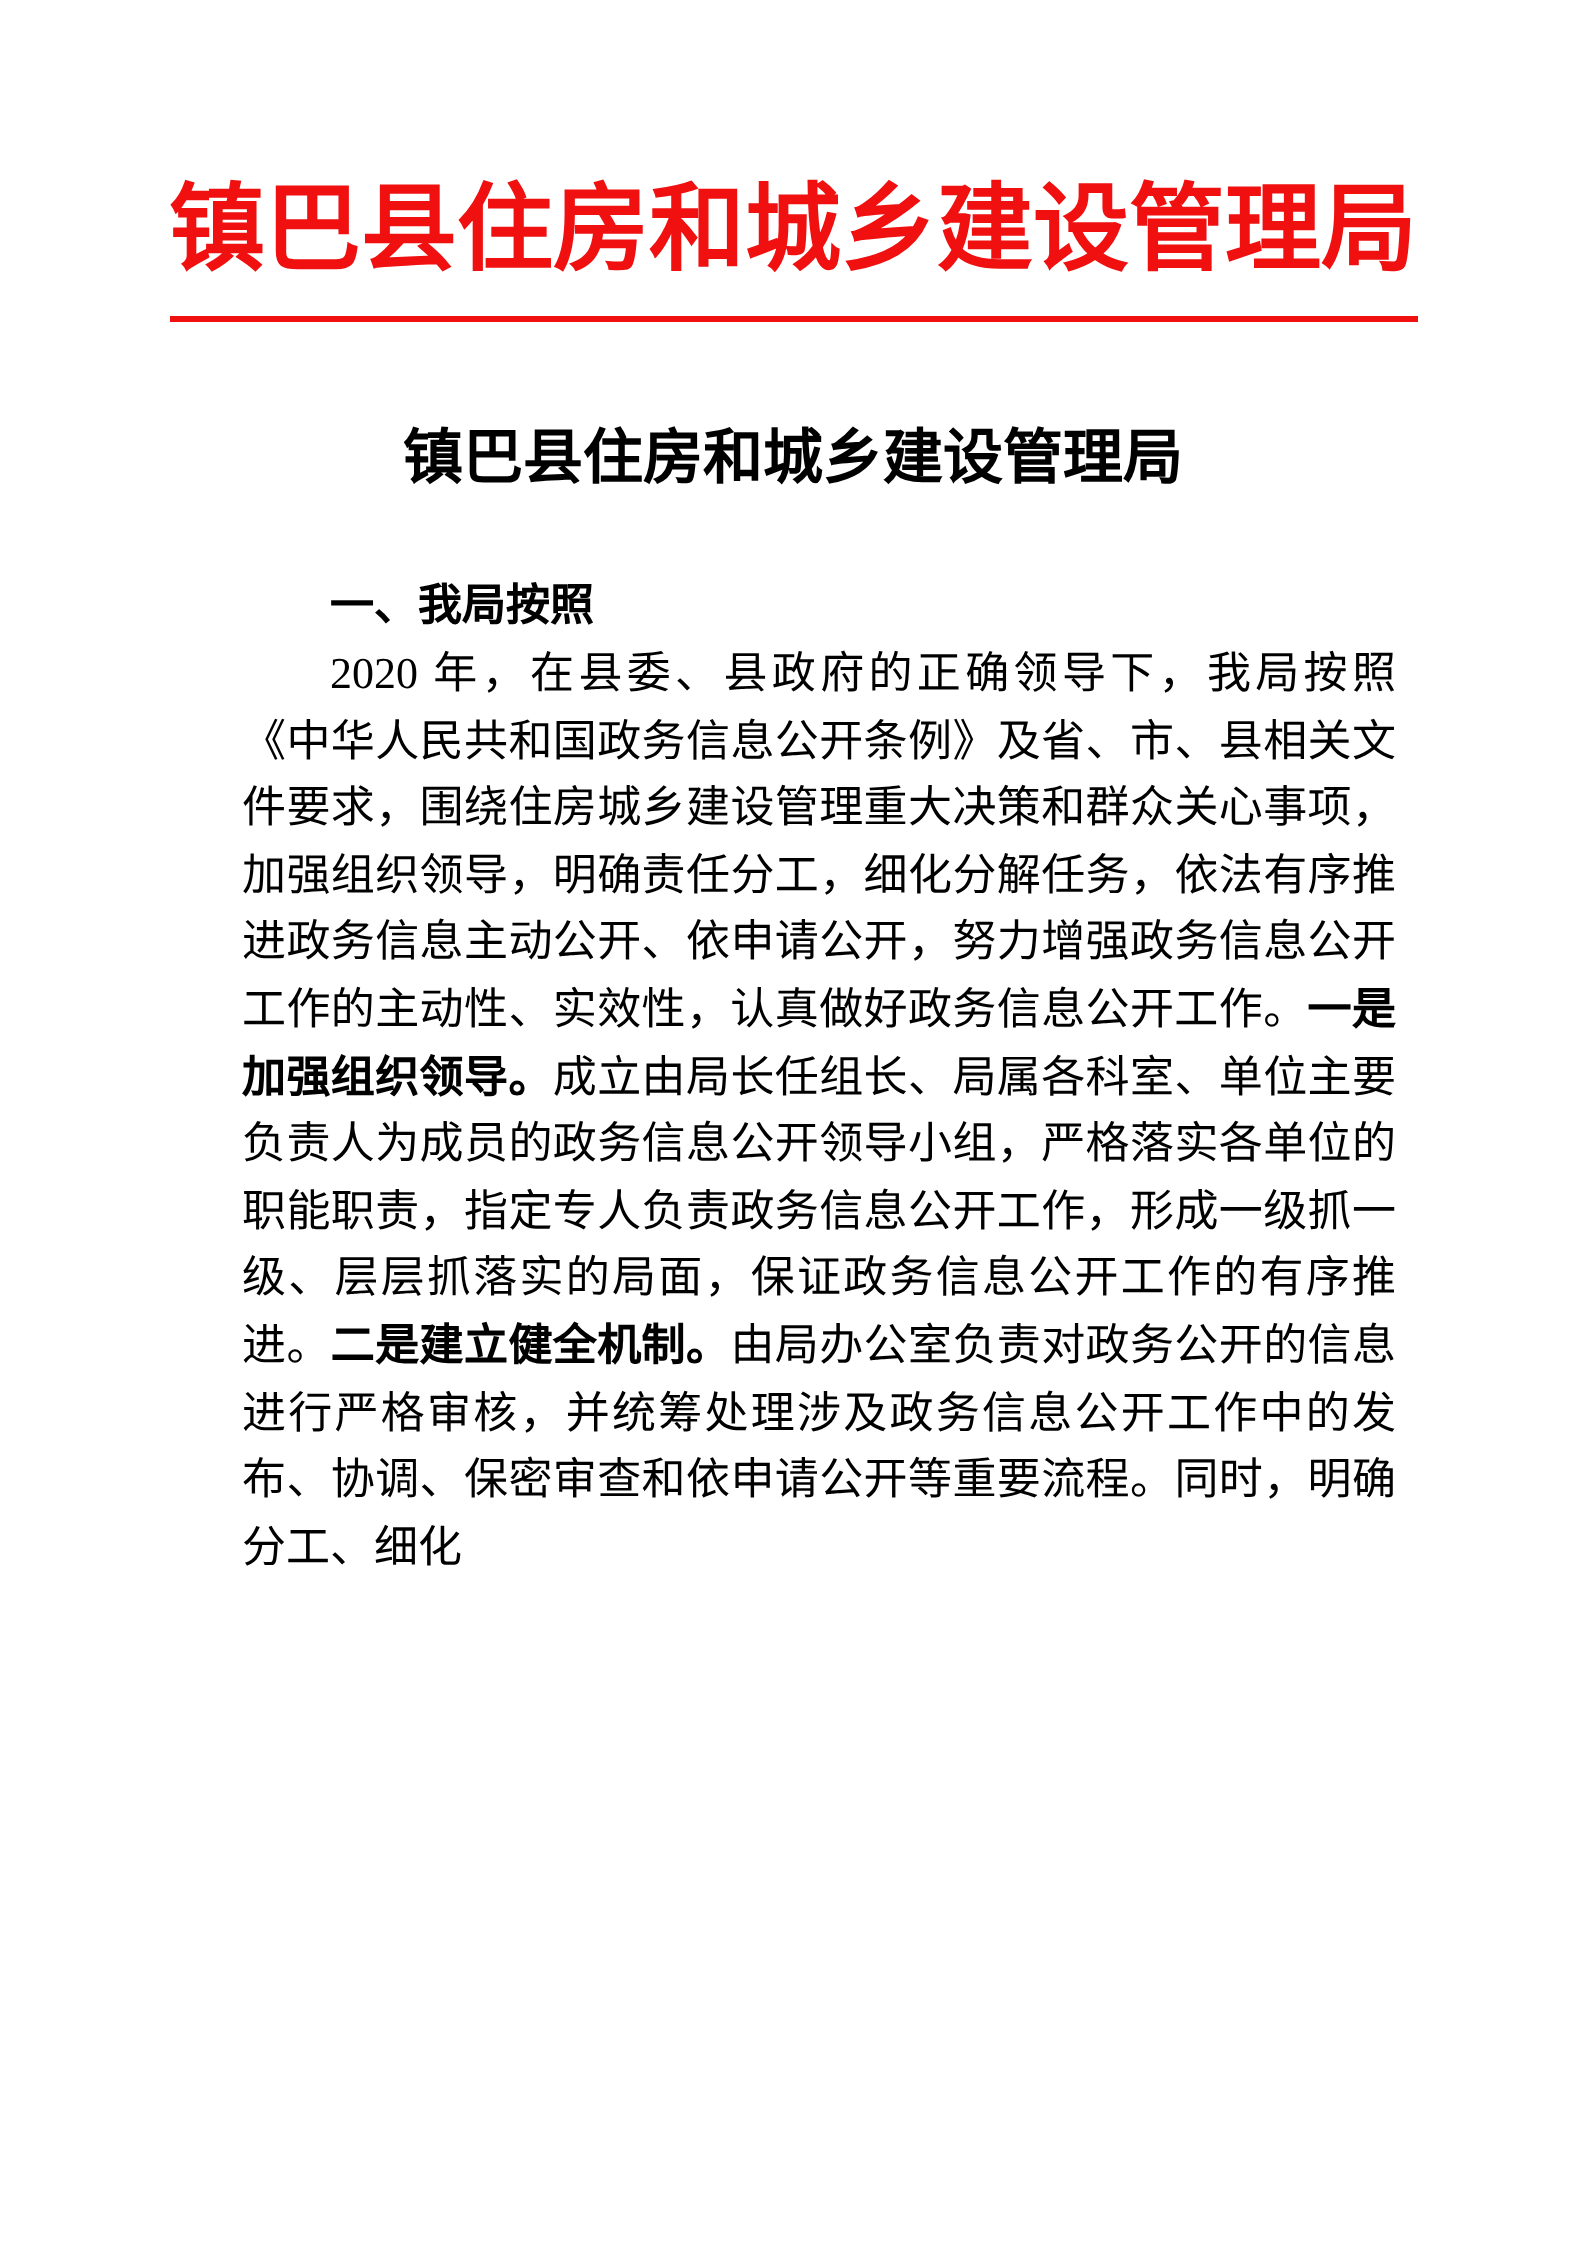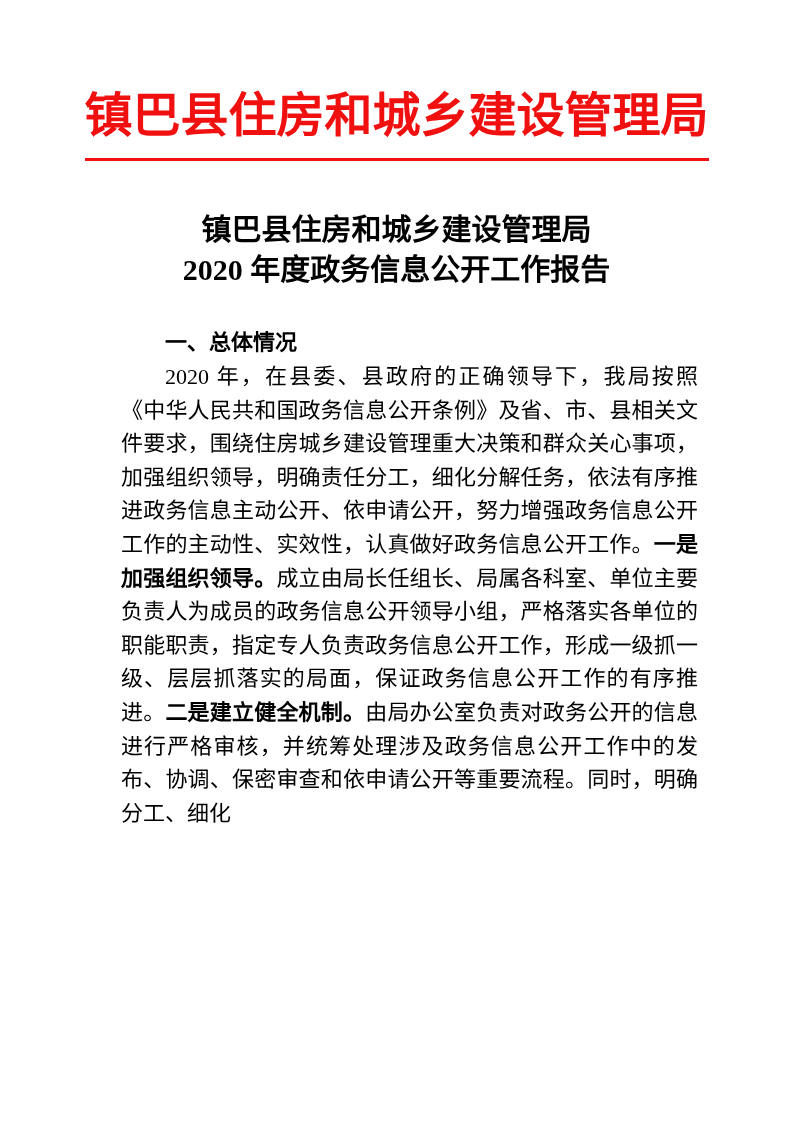--- a/index.html
+++ b/index.html
@@ -77,25 +77,24 @@
 
 <div class="page">
 
   <div class="banner">
     <div class="banner-title">镇巴县住房和城乡建设管理局</div>
     <div class="banner-rule"></div>
   </div>
 
   <div class="doc-title">
     <div>镇巴县住房和城乡建设管理局</div>
-    <div>2020 年度政务信息公开工作报告</div>
   </div>
 
   <div class="body-text">
 
-    <div class="section-heading">一、总体情况</div>
+    <div class="section-heading">一、我局按照</div>
 
 
     <p class="para"><span>2020 年，在县委、县政府的正确领导下，我局按照《中华人民共和国政务信息公开条例》及省、市、县相关文件要求，围绕住房城乡建设管理重大决策和群众关心事项，加强组织领导，明确责任分工，细化分解任务，依法有序推进政务信息主动公开、依申请公开，努力增强政务信息公开工作的主动性、实效性，认真做好政务信息公开工作。</span><span class="bold-run">一是加强组织领导。</span><span>成立由局长任组长、局属各科室、单位主要负责人为成员的政务信息公开领导小组，严格落实各单位的职能职责，指定专人负责政务信息公开工作，形成一级抓一级、层层抓落实的局面，保证政务信息公开工作的有序推进。</span><span class="bold-run">二是建立健全机制。</span><span>由局办公室负责对政务公开的信息进行严格审核，并统筹处理涉及政务信息公开工作中的发布、协调、保密审查和依申请公开等重要流程。同时，明确分工、细化</span></p>
 
   </div>
 
 </div>
 
 </body></html>

